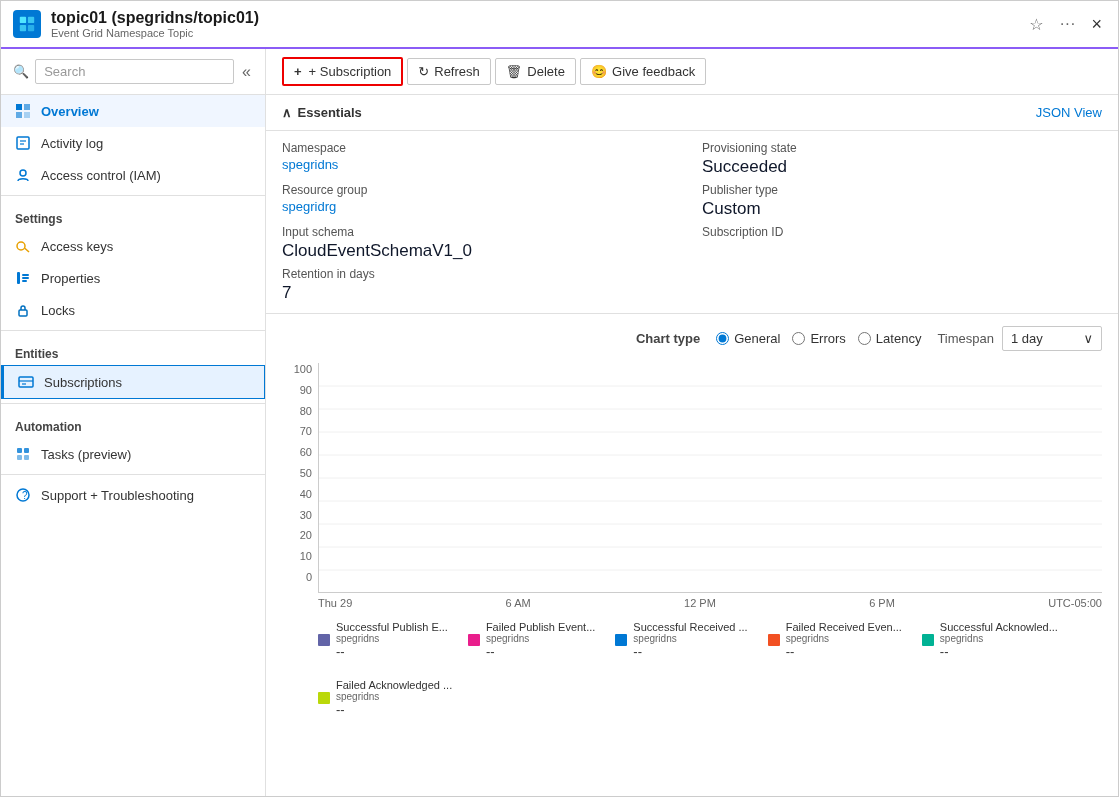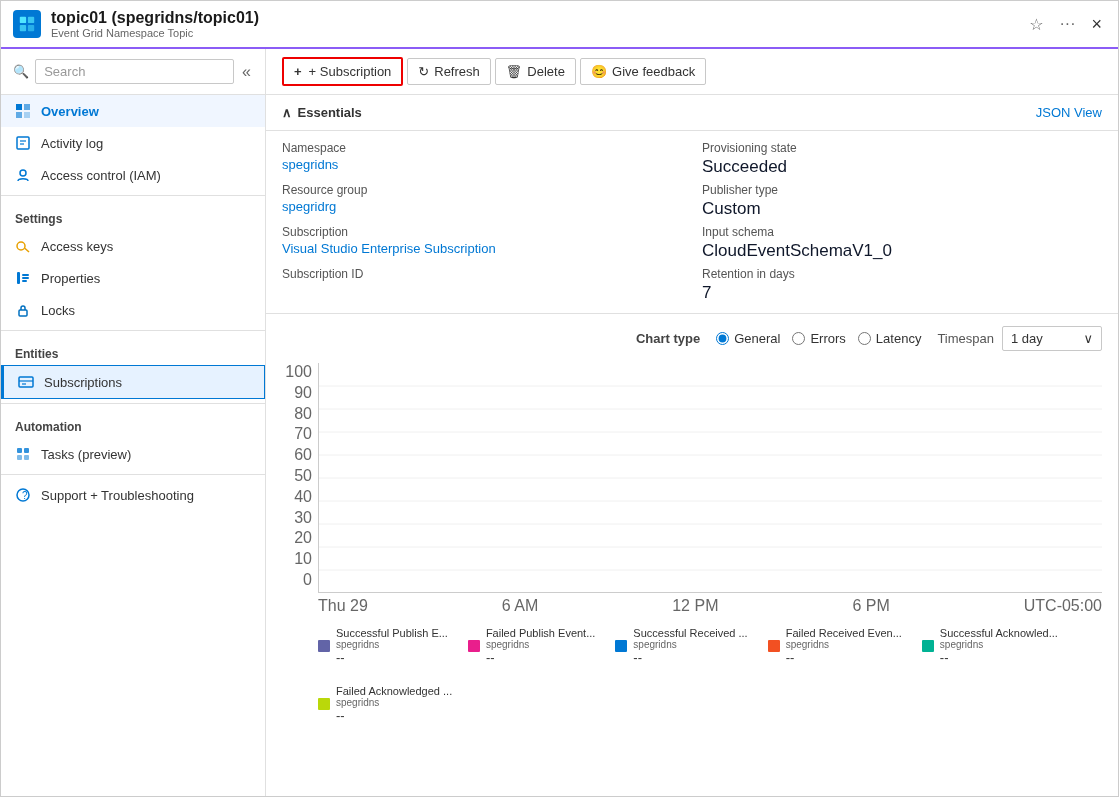--- a/index.html
+++ b/index.html
@@ -62,21 +62,21 @@
     .radio-item { display: flex; align-items: center; gap: 5px; cursor: pointer; font-size: 13px; }
     .radio-item input[type=radio] { accent-color: #0078d4; }
     
     .timespan-selector { display: flex; align-items: center; gap: 8px; }
     .timespan-label { font-size: 13px; color: #555; }
     .timespan-dropdown { display: flex; align-items: center; border: 1px solid #c8c8c8; border-radius: 2px; padding: 4px 8px; gap: 40px; cursor: pointer; font-size: 13px; background: #fff; min-width: 100px; justify-content: space-between; }
     
     
     .chart-container { position: relative; width: 100%; }
     .chart-y-axis { position: absolute; left: 0; top: 0; bottom: 30px; width: 36px; display: flex; flex-direction: column; justify-content: space-between; align-items: flex-end; padding-right: 6px; }
-    .chart-y-label { font-size: 16px; color: #666; }
+    .chart-y-label { font-size: 11px; color: #666; }
     .chart-area { margin-left: 36px; border-left: 1px solid #ccc; border-bottom: 1px solid #ccc; position: relative; height: 230px; background: #fff; }
     
     
     .chart-legend { display: flex; gap: 20px; flex-wrap: wrap; padding: 8px 0 4px 36px; }
     .legend-item { display: flex; align-items: center; gap: 6px; font-size: 11px; color: #333; }
     .legend-color { width: 12px; height: 12px; border-radius: 1px; }
     .legend-text { display: flex; flex-direction: column; }
     .legend-dash { font-size: 13px; color: #333; }
   </style>
 </head>
@@ -261,24 +261,20 @@
           <label>Provisioning state</label>
           <span class="value">Succeeded</span>
         </div>
         <div class="essentials-item">
           <label>Resource group</label>
           <a class="link-value">spegridrg</a>
         </div>
         <div class="essentials-item">
           <label>Publisher type</label>
           <span class="value">Custom</span>
-        </div>
-        <div class="essentials-item">
-          <label>Subscription</label>
-          <a class="link-value">Visual Studio Enterprise Subscription</a>
         </div>
         <div class="essentials-item">
           <label>Input schema</label>
           <span class="value">CloudEventSchemaV1_0</span>
         </div>
         <div class="essentials-item">
           <label>Subscription ID</label>
           <span class="value"></span>
         </div>
         <div class="essentials-item">

